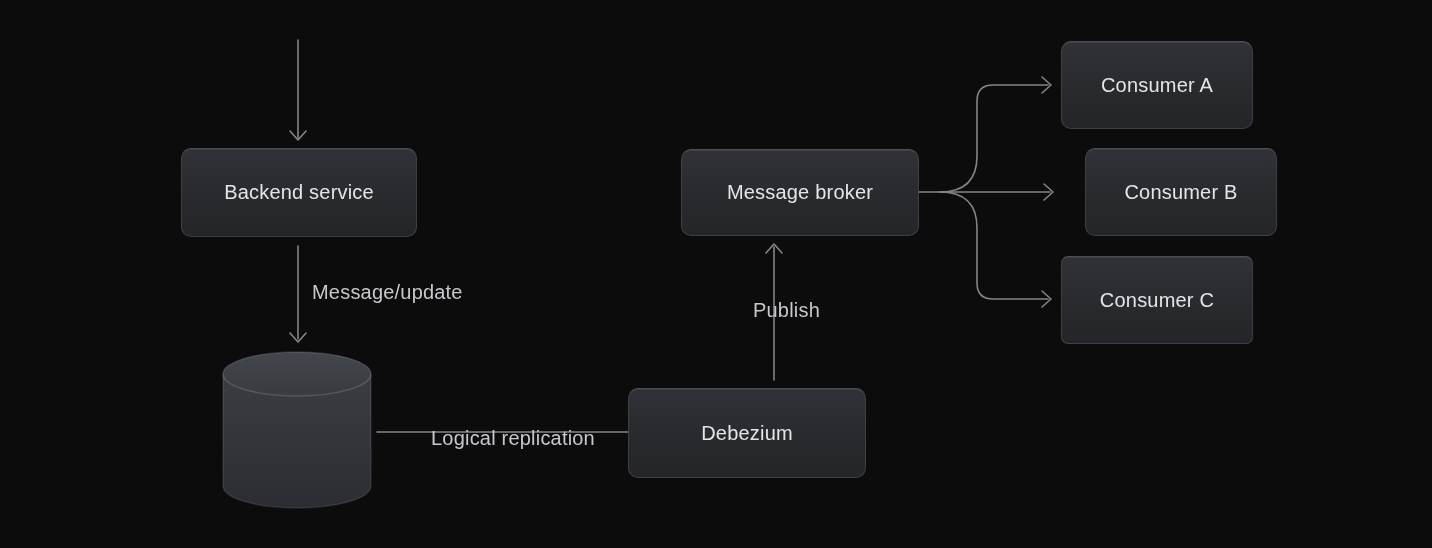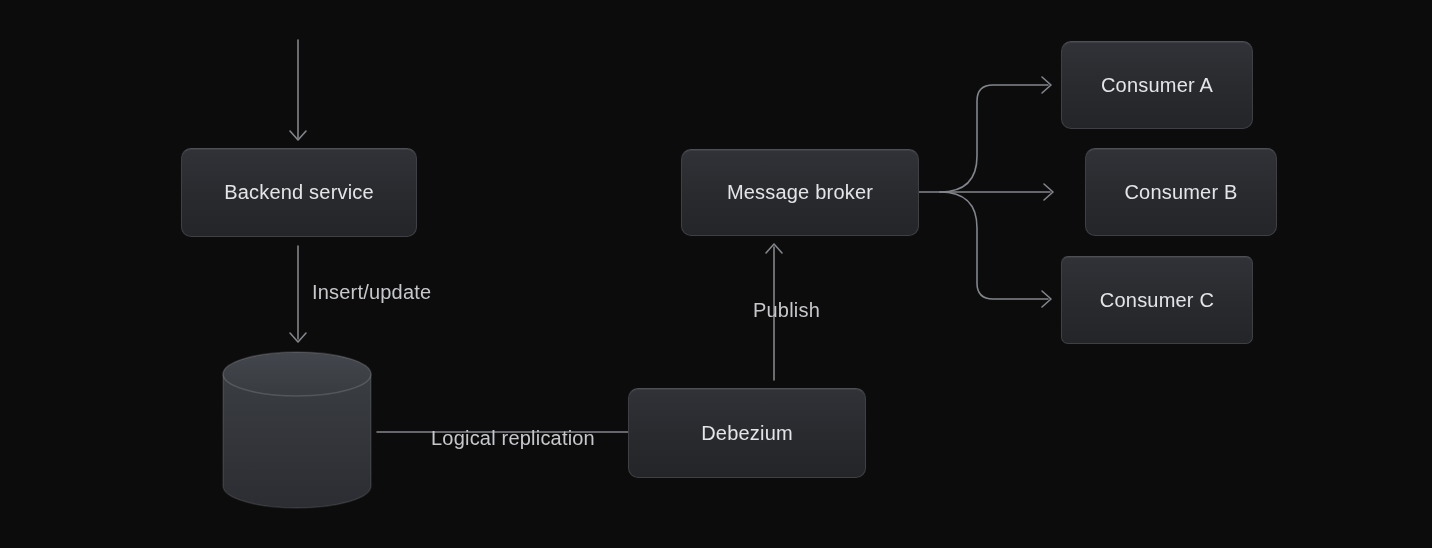--- a/index.html
+++ b/index.html
@@ -117,19 +117,19 @@
   </div>
 
   <div class="node" style="left:1061px; top:148px; width:190px; height:86px;margin-left:24px;">
     <span>Consumer B</span>
   </div>
 
   <div class="node" style="left:1061px; top:256px; width:190px; height:86px;border-radius:7px;">
     <span>Consumer C</span>
   </div>
 
-  <div class="edge-label" style="left:312px; top:281px;">Insert/update</div>
+  <div class="edge-label" style="left:312px; top:281px;">Message/update</div>
 
   <div class="edge-label centered" style="left:376px; top:400px; width:274px;margin-top:27px;">Logical replication</div>
 
   <div class="edge-label" style="left:753px; top:299px;">Publish</div>
 
 </div>
 
 </body></html>

